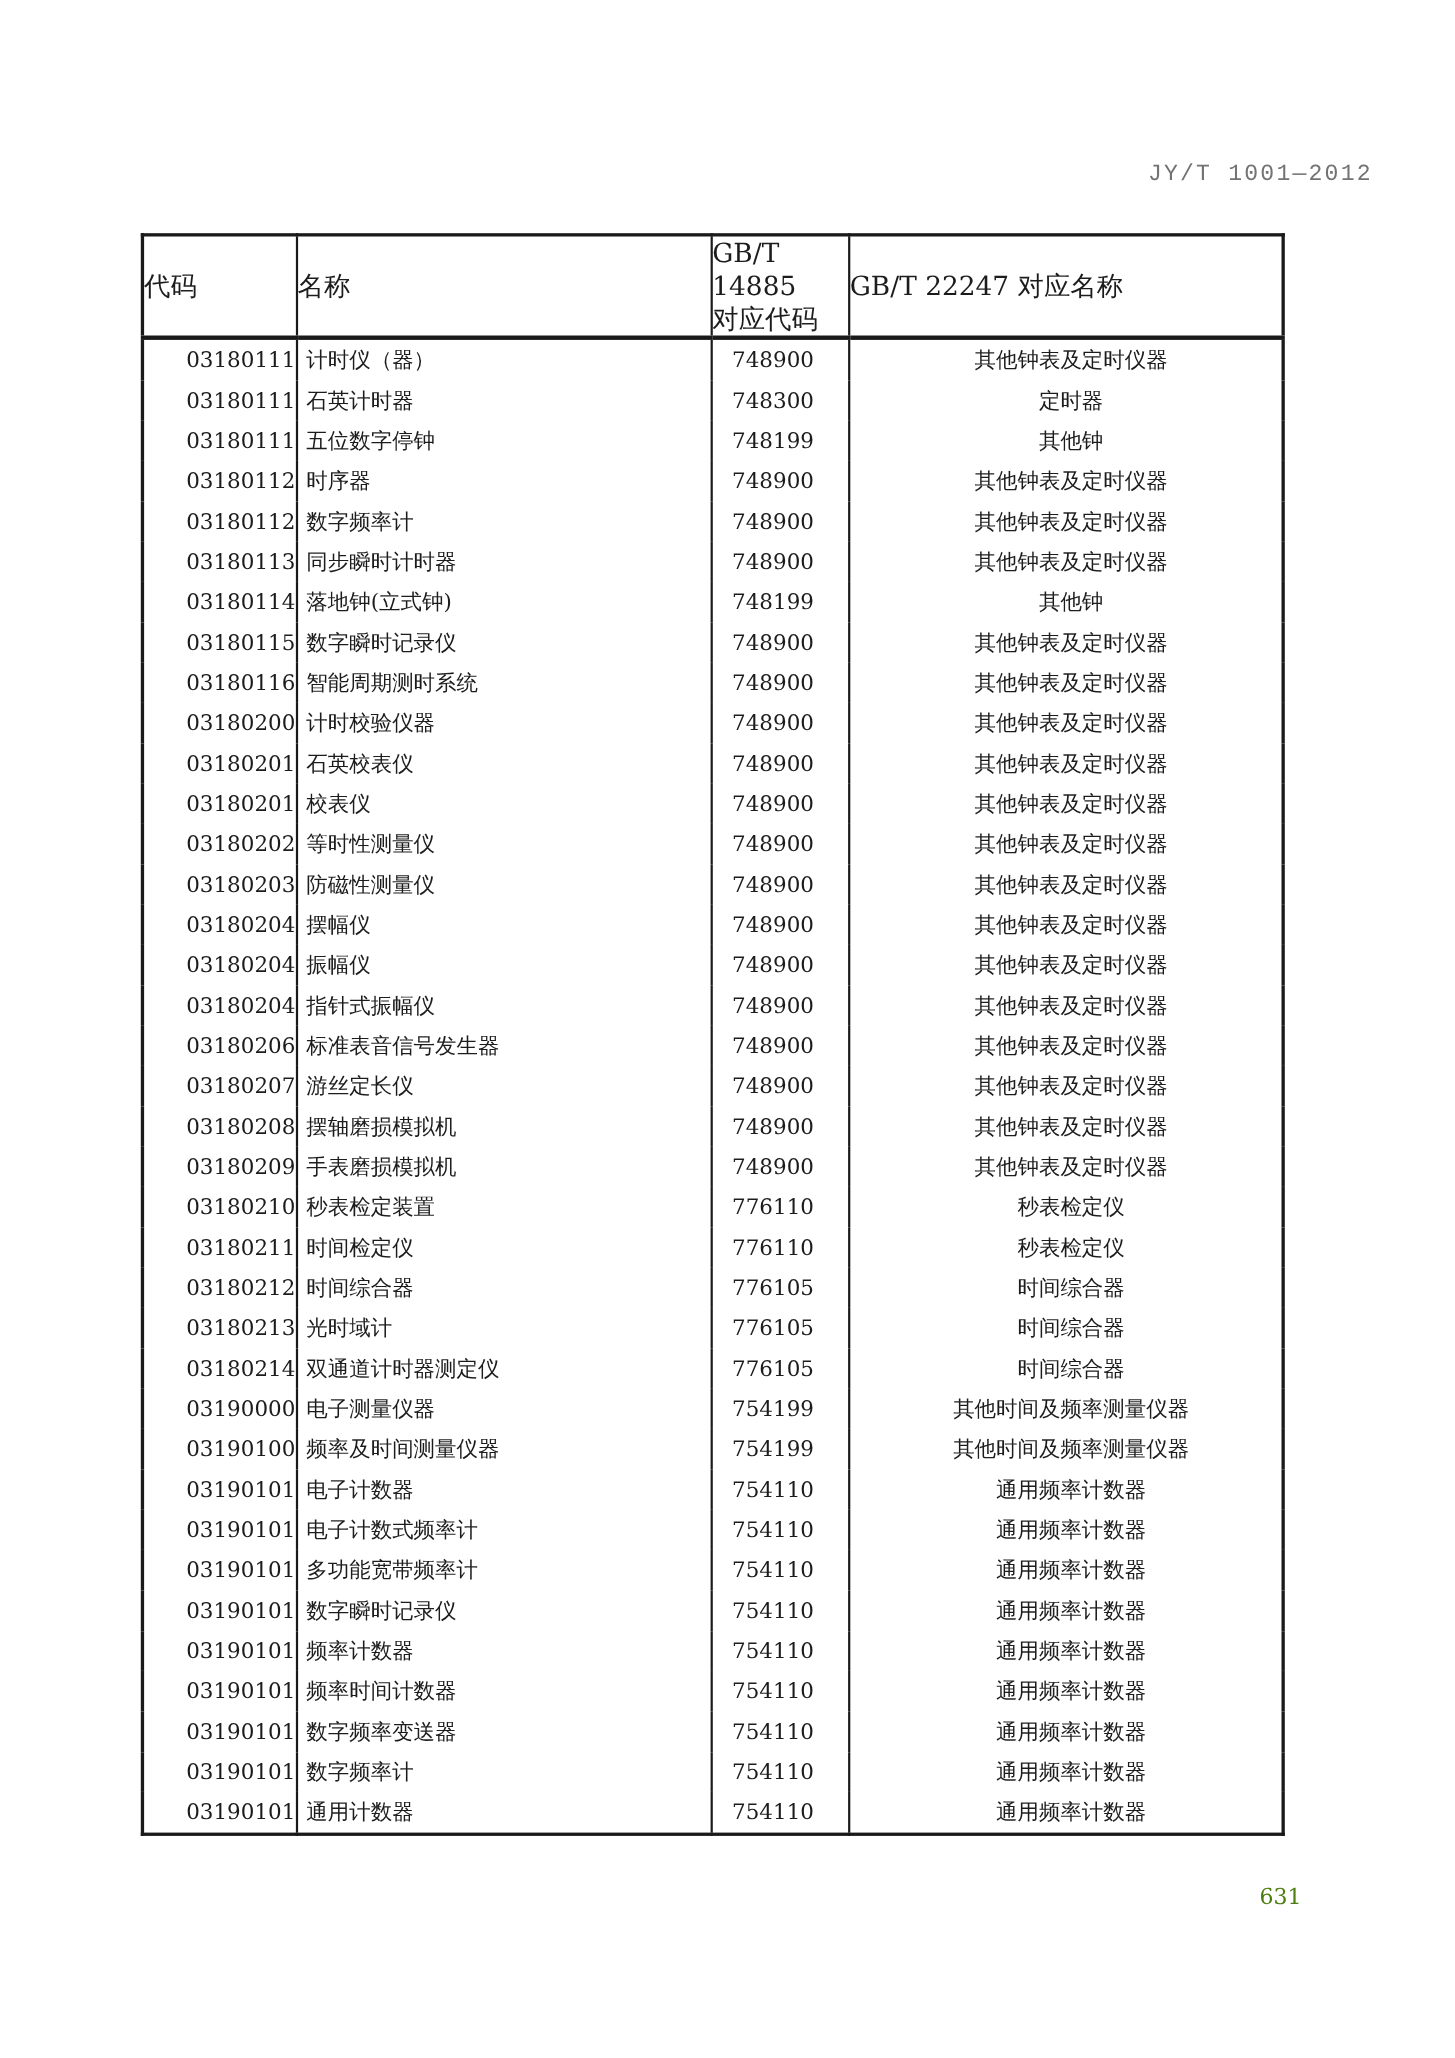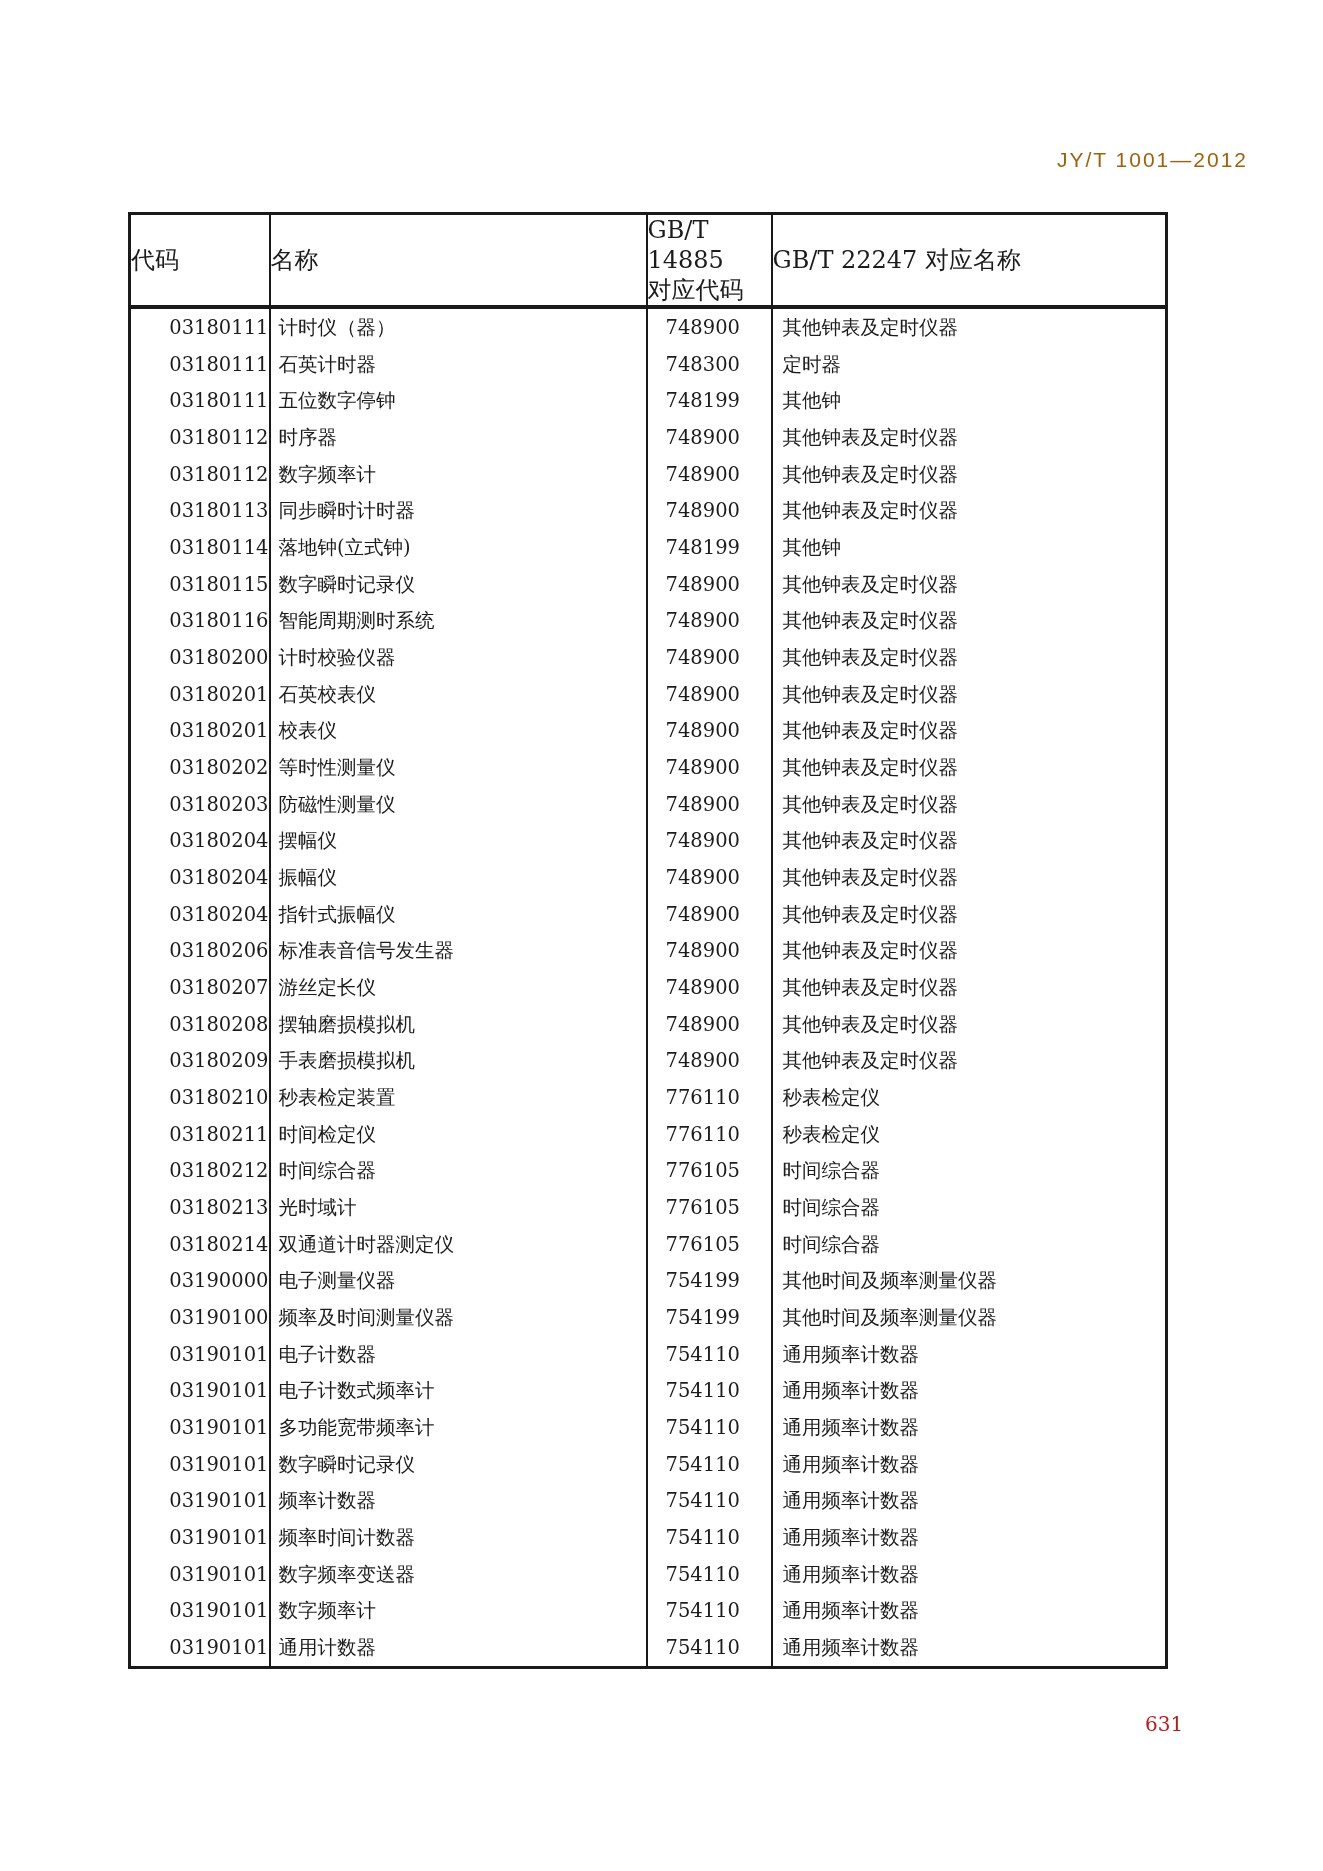--- a/index.html
+++ b/index.html
@@ -13,24 +13,24 @@
     height: 1871px;
     font-family: "DejaVu Serif", serif;
     color: #1c1c1c;
     overflow: hidden;
   }
 
   .doc-ref {
     position: absolute;
     top: 148px;
     right: 75px;
-    font-family: Liberation Sans, sans-serif;
+    font-family: Liberation Mono, monospace;
     font-size: 21px;
     letter-spacing: 2px;
-    color: #a16207;
+    color: #737373;
     white-space: nowrap;
   }
 
   table.main-table {
     position: absolute;
     left: 128px;
     top: 212px;
     width: 1037px;
     border-collapse: collapse;
     table-layout: fixed;
@@ -61,29 +61,29 @@
     vertical-align: middle;
     padding: 0;
     white-space: nowrap;
     overflow: hidden;
   }
   tbody td:first-child { border-left: none; text-align: right; }
 
   tbody td.c1 { padding-left: 2px; }
   tbody td.c2 { padding-left: 8px; }
   tbody td.c3 { padding-left: 18px; }
-  tbody td.c4 { padding-left: 10px; }
+  tbody td.c4 { padding-left: 10px; text-align: center; }
 
   .page-number {
     position: absolute;
     left: 1145px;
     top: 1712px;
     font-size: 20px;
     font-family: "DejaVu Serif", serif;
-    color: #b91c1c;
+    color: #4d7c0f;
   }
 </style>
 </head>
 <body style="color: rgb(28, 28, 28); background: rgb(255, 255, 255);">
 
 <div class="doc-ref">JY/T 1001—2012</div>
 
 <table class="main-table">
   <colgroup>
     <col class="w1">

